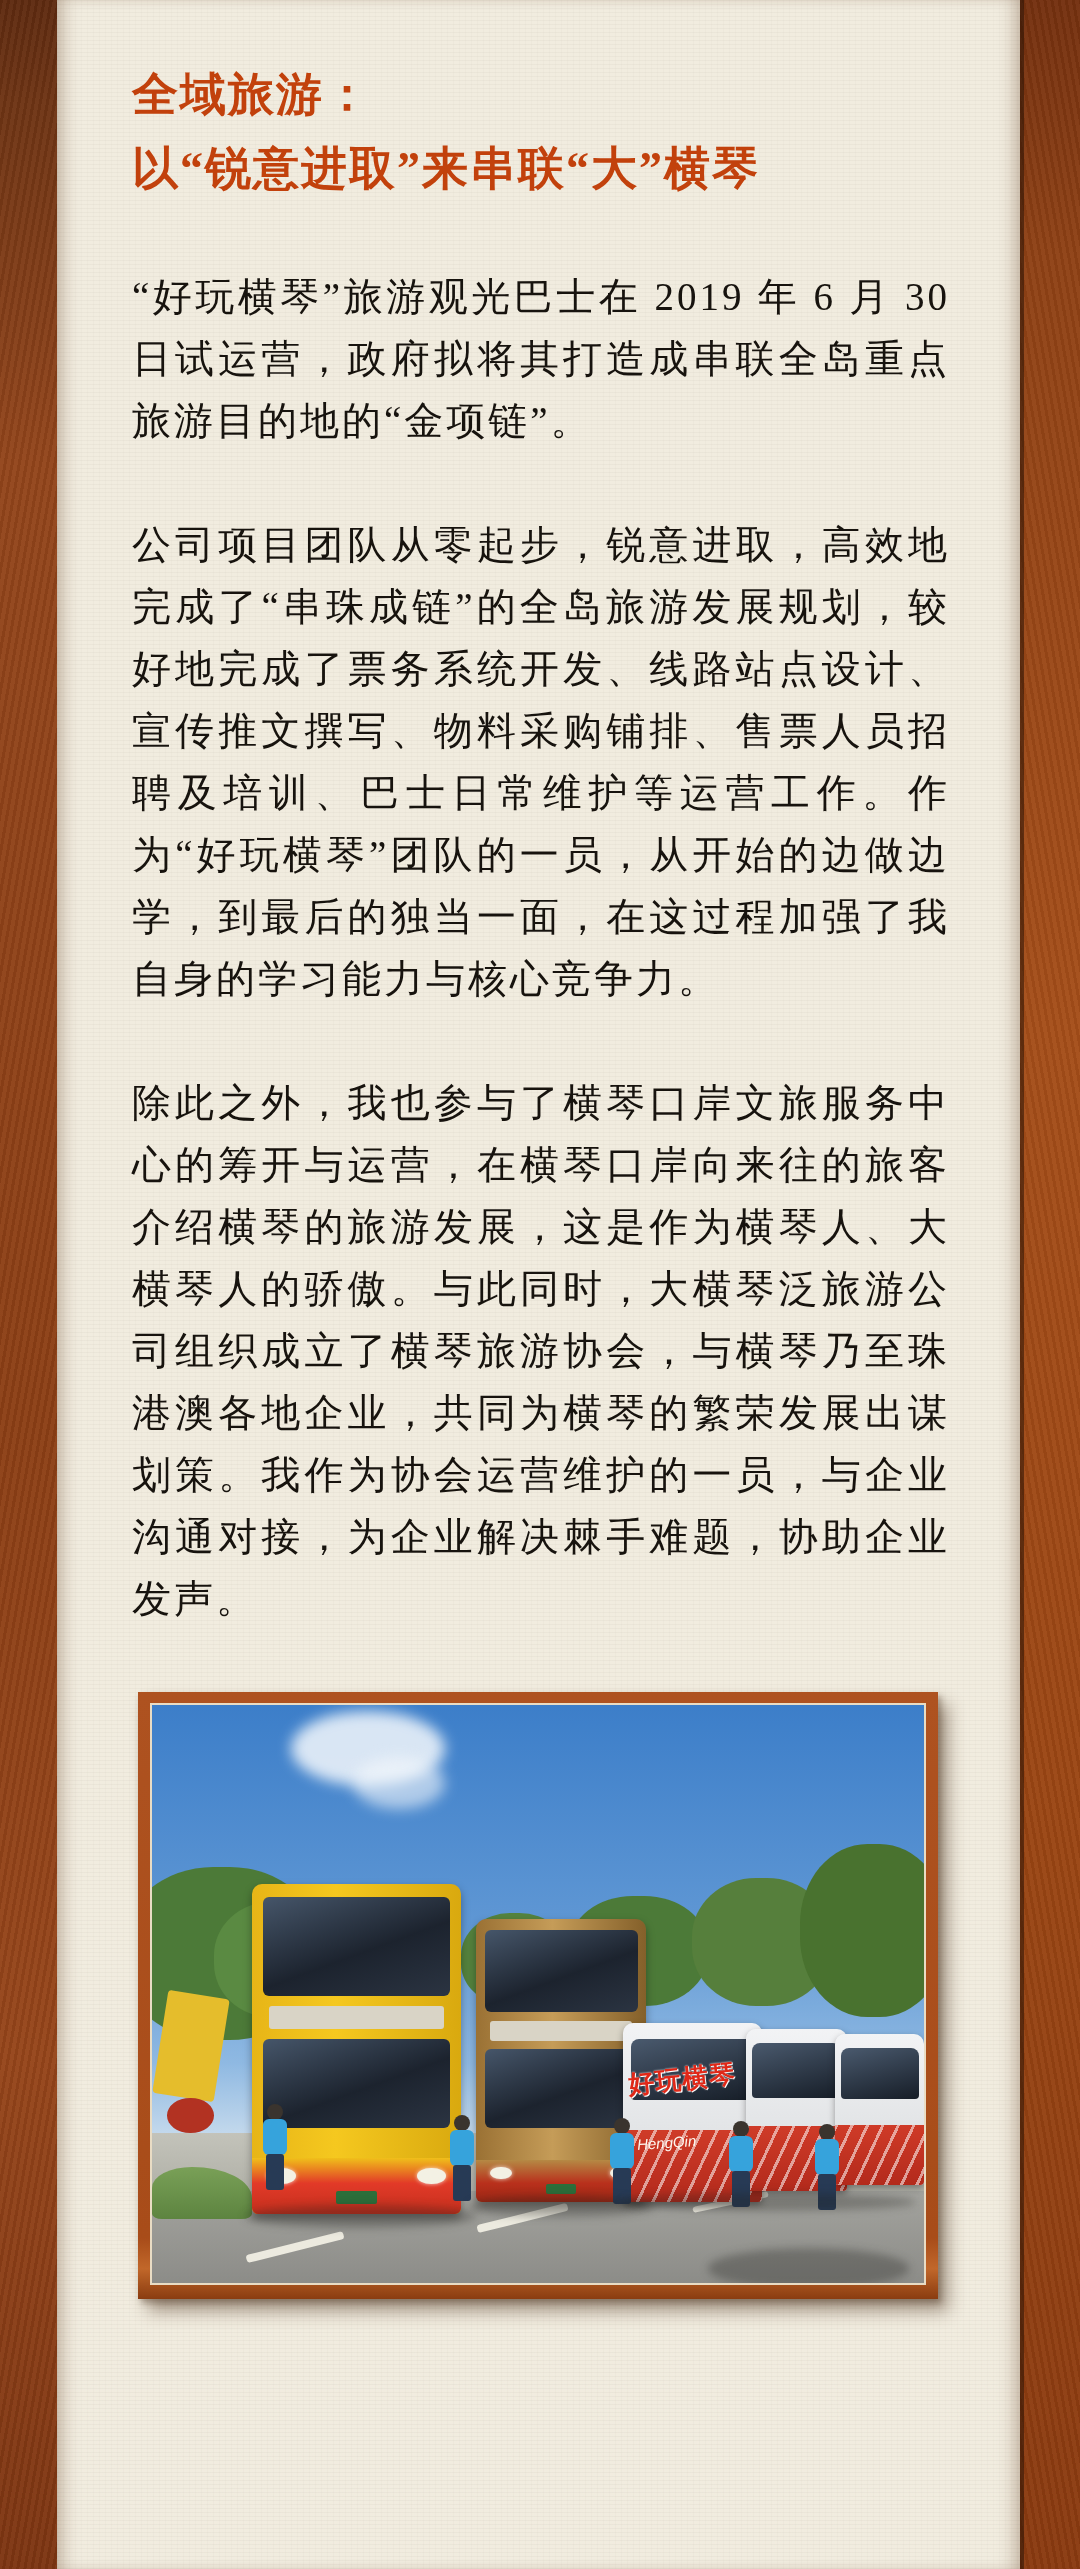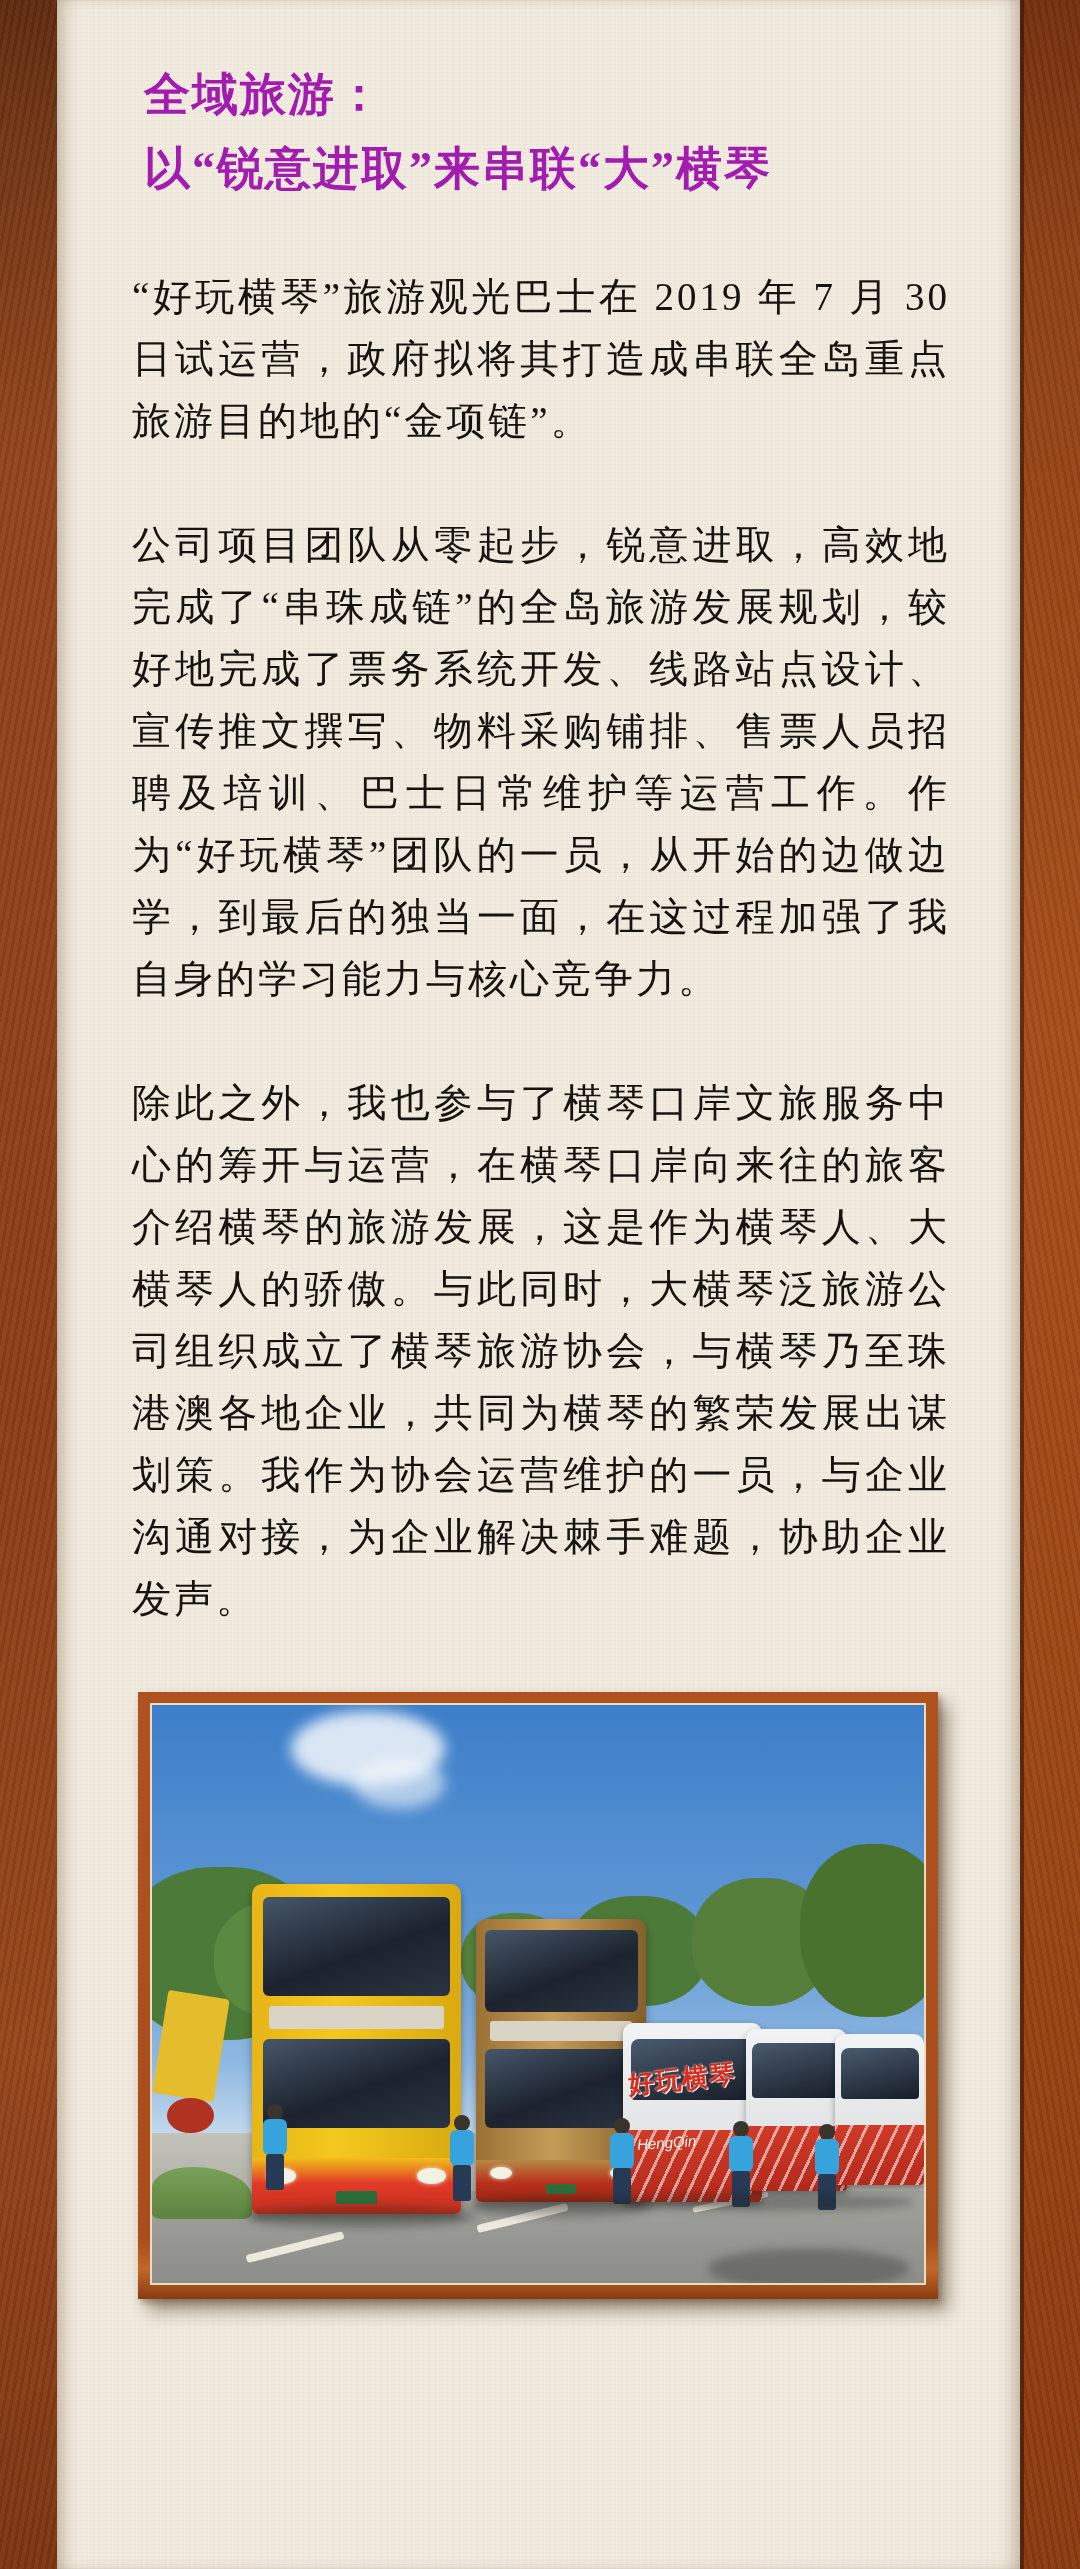--- a/index.html
+++ b/index.html
@@ -34,23 +34,23 @@
     content:"";position:absolute;left:0;top:0;width:4px;height:100%;
     background:rgba(40,18,6,0.55);
   }
 
   .content{
     position:absolute;left:0;top:0;width:1080px;
     padding:58px 130px 0 132px;box-sizing:border-box;
     color:#17130e;
   }
   h1{
-    margin:0 0 60px 12px;
+    margin:0 0 60px 0;
     font-size:46px;line-height:74px;font-weight:bold;
-    letter-spacing:2px;color:#a21caf;
+    letter-spacing:2px;color:#c2410c;
   }
   h1 span{display:block;}
   .content p{
     margin:0 0 62px 0;
     font-size:39px;line-height:62px;letter-spacing:3px;
     text-align:justify;text-align-last:left;
   }
 
   
   .photo-frame{
@@ -104,21 +104,21 @@
 <div class="paper"></div>
 <div class="border-strip border-left"></div>
 <div class="border-strip border-right"></div>
 
 <div class="content">
   <h1>
     <span>全域旅游：</span>
     <span>以“锐意进取”来串联“大”横琴</span>
   </h1>
 
-  <p>“好玩横琴”旅游观光巴士在 2019 年 7 月 30 日试运营，政府拟将其打造成串联全岛重点旅游目的地的“金项链”。</p>
+  <p>“好玩横琴”旅游观光巴士在 2019 年 6 月 30 日试运营，政府拟将其打造成串联全岛重点旅游目的地的“金项链”。</p>
   <p>公司项目团队从零起步，锐意进取，高效地完成了“串珠成链”的全岛旅游发展规划，较好地完成了票务系统开发、线路站点设计、宣传推文撰写、物料采购铺排、售票人员招聘及培训、巴士日常维护等运营工作。作为“好玩横琴”团队的一员，从开始的边做边学，到最后的独当一面，在这过程加强了我自身的学习能力与核心竞争力。</p>
   <p>除此之外，我也参与了横琴口岸文旅服务中心的筹开与运营，在横琴口岸向来往的旅客介绍横琴的旅游发展，这是作为横琴人、大横琴人的骄傲。与此同时，大横琴泛旅游公司组织成立了横琴旅游协会，与横琴乃至珠港澳各地企业，共同为横琴的繁荣发展出谋划策。我作为协会运营维护的一员，与企业沟通对接，为企业解决棘手难题，协助企业发声。</p>
 
   <div class="photo-frame">
     <div class="photo">
 
       <div class="abs cloud" style="left:18%;top:1%;width:20%;height:13%;"></div>
       <div class="abs cloud" style="left:26%;top:9%;width:12%;height:9%;opacity:.6;"></div>
 
       <div class="abs tree" style="left:-4%;top:28%;width:26%;height:30%;background:#4c7a38;"></div>

